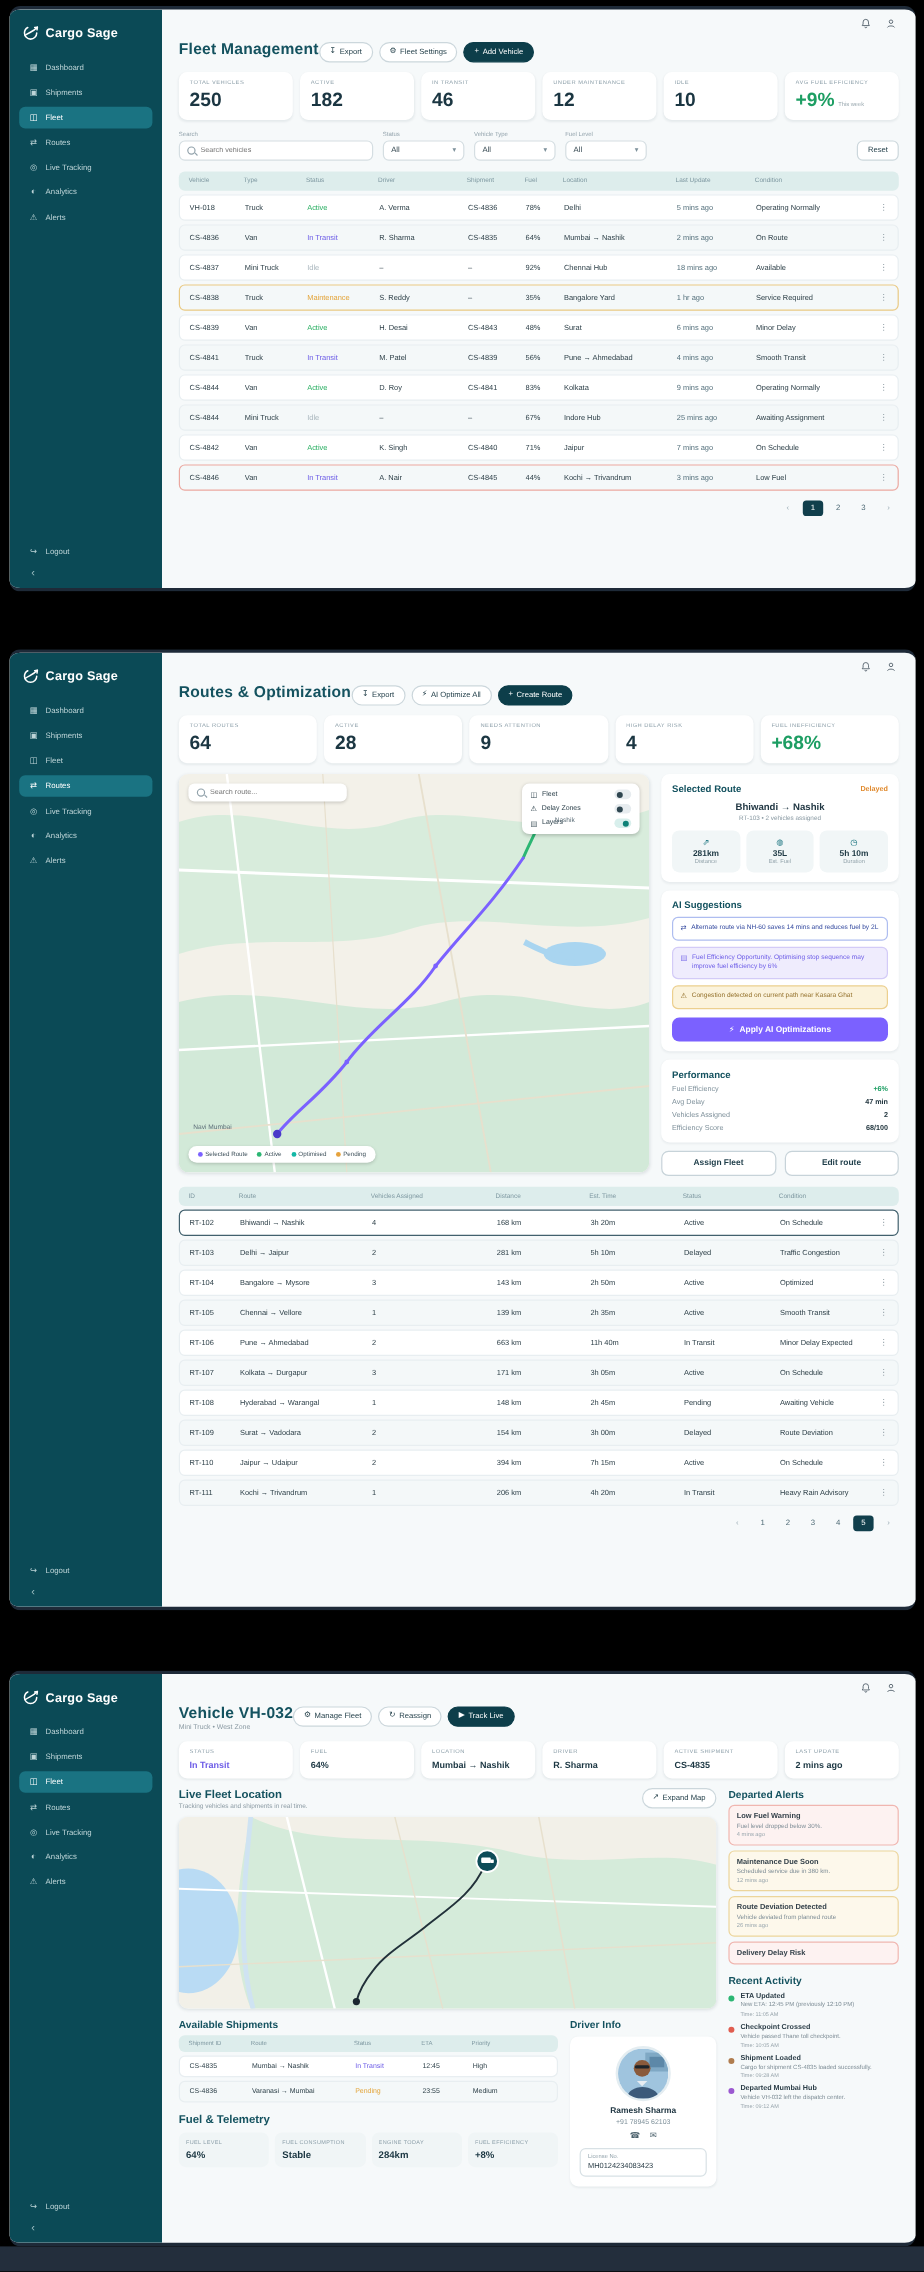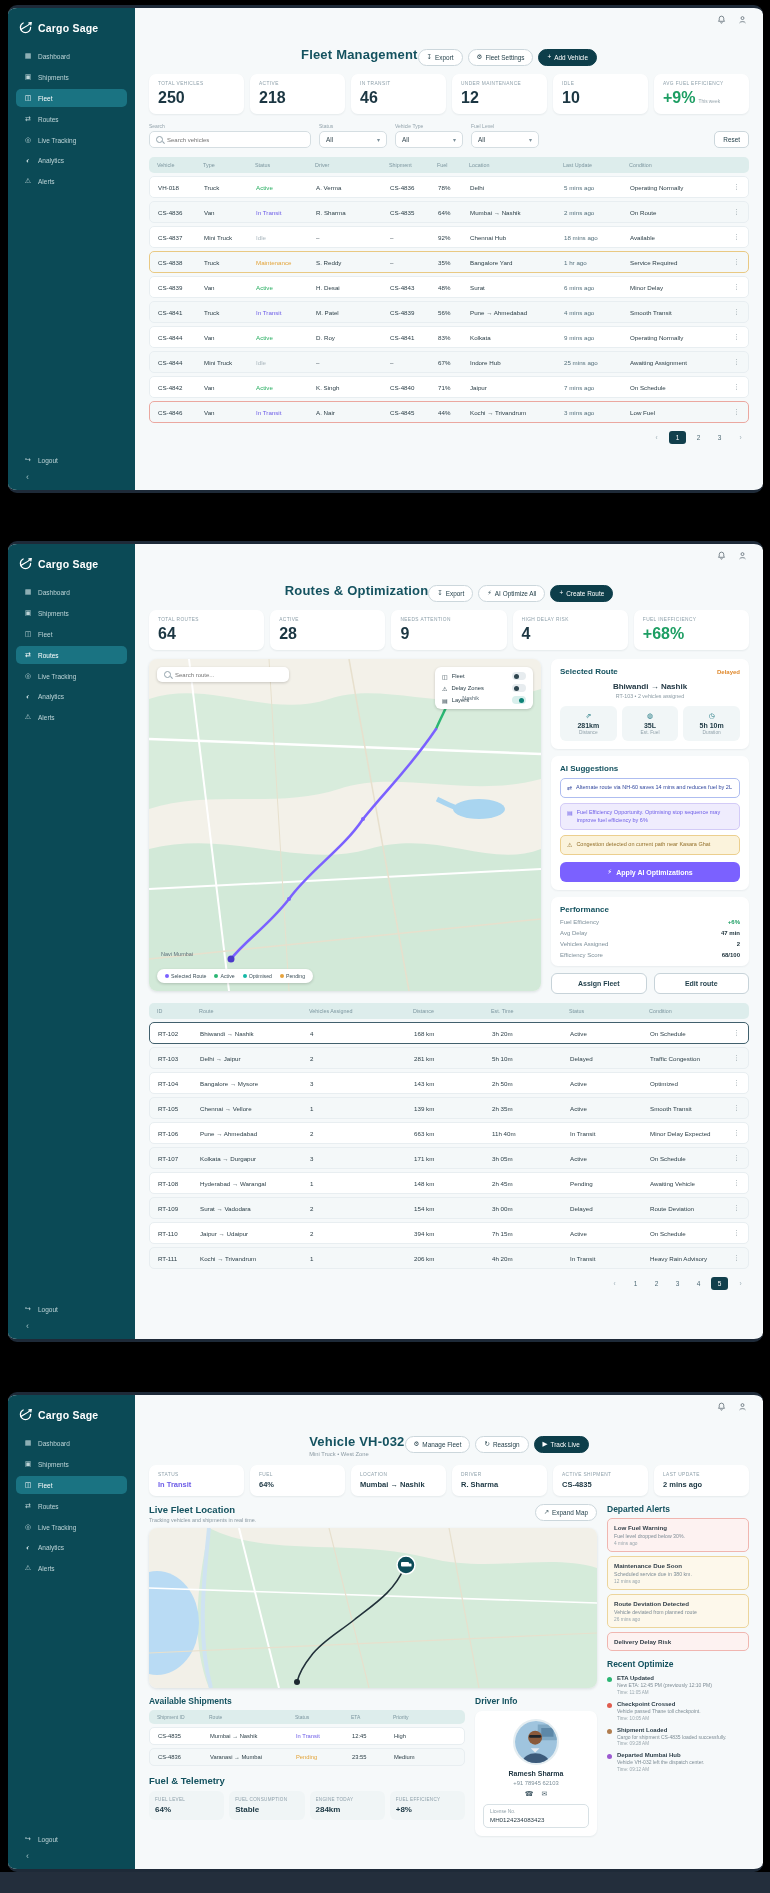--- a/index.html
+++ b/index.html
@@ -21,21 +21,21 @@
   .nav-item.c-active{background:#1a7382;color:#fff}
   .nav-glyph{font-size:7px;width:8px;text-align:center;flex-shrink:0}
   .sidebar-bottom{margin-top:auto}
   .collapse{font-size:9px;color:#9fc0c4;padding:3px 10px 0;cursor:pointer}
 
   
   .main{flex:1;display:flex;flex-direction:column;padding:0 14px 8px;box-sizing:border-box;min-width:0}
   .topbar{display:flex;justify-content:flex-end;gap:12px;padding:7px 2px 3px;align-items:center}
   .topbar-icon{display:flex;cursor:pointer}
   .topbar-icon svg{width:9px;height:9px}
-  .head-row{display:flex;justify-content:center;align-items:flex-start;margin-top:20px}
+  .head-row{display:flex;justify-content:flex-start;align-items:flex-start;margin-top:6px}
   .page-title{font-size:13px;color:#14525f;margin:0;font-weight:bold;letter-spacing:.2px}
   .page-sub{font-size:5.8px;color:#8b9aa3;margin-top:2px}
   .head-buttons{display:flex;gap:5px;align-items:center;padding-top:2px}
   .btn{display:flex;align-items:center;gap:3px;background:#fff;border:1px solid #ccd7dc;border-radius:11px;padding:4px 8px;font-size:6.4px;color:#26424c;font-family:inherit;cursor:pointer;white-space:nowrap}
   .btn.c-dark{background:#0d3e4a;color:#fff;border-color:#0d3e4a}
   .btn-glyph{font-size:6.5px;line-height:1}
 
   .stats-row{display:flex;gap:6px;margin-top:8px}
   .stat-card{flex:1;background:#fff;border-radius:7px;padding:7px 9px;box-shadow:0 1px 2px rgba(20,40,50,.07);min-width:0}
   .stat-label{font-size:4.8px;letter-spacing:.4px;color:#8fa1ab;white-space:nowrap;overflow:hidden}
@@ -271,21 +271,21 @@
           <div class="stat-label">TOTAL VEHICLES</div>
           <div class="stat-value-row">
             <span class="stat-value">250</span>
             <span class="stat-note"></span>
           </div>
         </div>
 
         <div class="stat-card">
           <div class="stat-label">ACTIVE</div>
           <div class="stat-value-row">
-            <span class="stat-value">218</span>
+            <span class="stat-value">182</span>
             <span class="stat-note"></span>
           </div>
         </div>
 
         <div class="stat-card">
           <div class="stat-label">IN TRANSIT</div>
           <div class="stat-value-row">
             <span class="stat-value">46</span>
             <span class="stat-note"></span>
           </div>
@@ -1226,21 +1226,21 @@
             <div class="alert-title">Route Deviation Detected</div>
             <div class="alert-desc">Vehicle deviated from planned route</div>
             <div class="alert-time">26 mins ago</div>
           </div>
 
           <div class="alert c-danger">
             <div class="alert-title">Delivery Delay Risk</div>
 
           </div>
 
-        <div class="mini-heading" style="margin-top:8px">Recent Optimize</div>
+        <div class="mini-heading" style="margin-top:8px">Recent Activity</div>
         <div class="activity-list">
 
             <div class="act-item">
               <span class="act-dot" style="background: rgb(43, 182, 115);"></span>
               <div>
                 <div class="act-title">ETA Updated</div>
                 <div class="act-desc">New ETA: 12:45 PM (previously 12:10 PM)</div>
                 <div class="act-time">Time: 11:05 AM</div>
               </div>
             </div>

